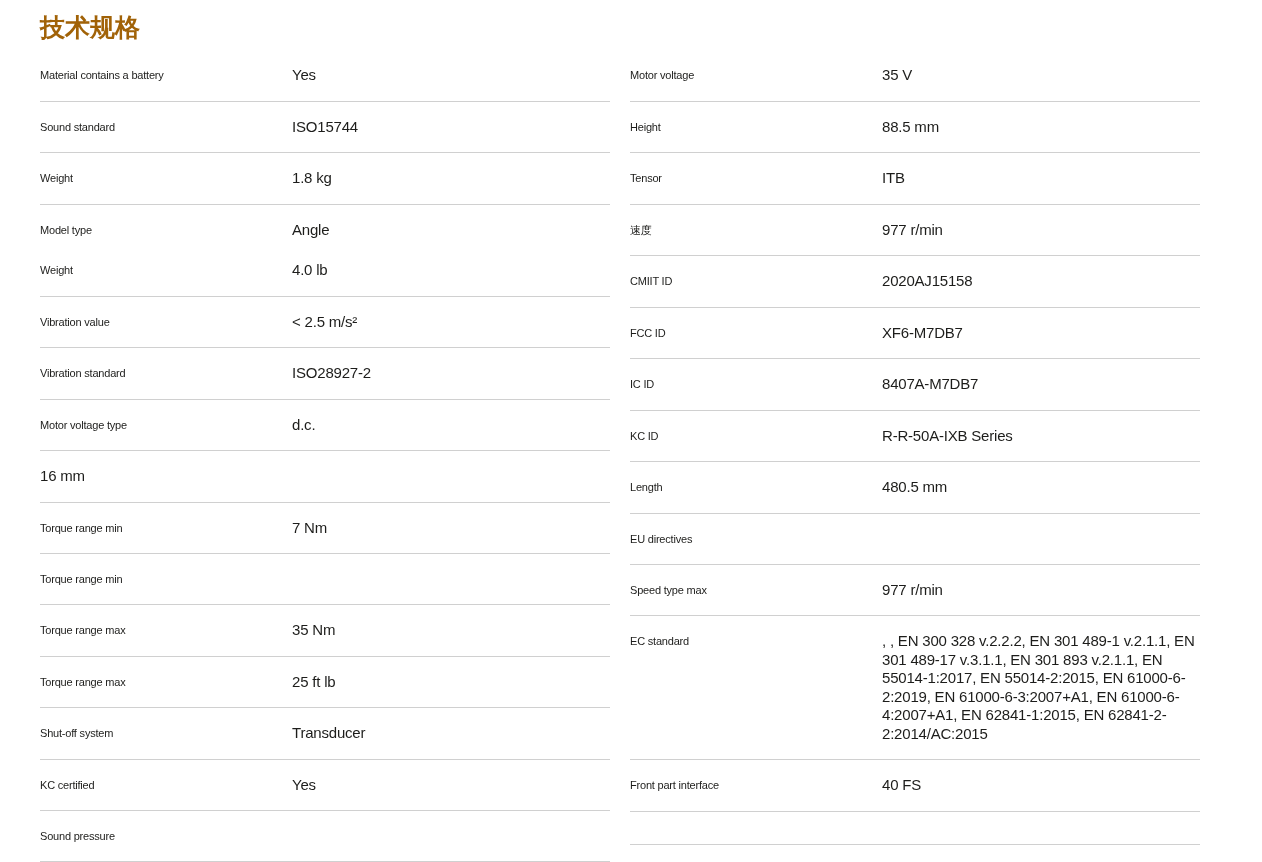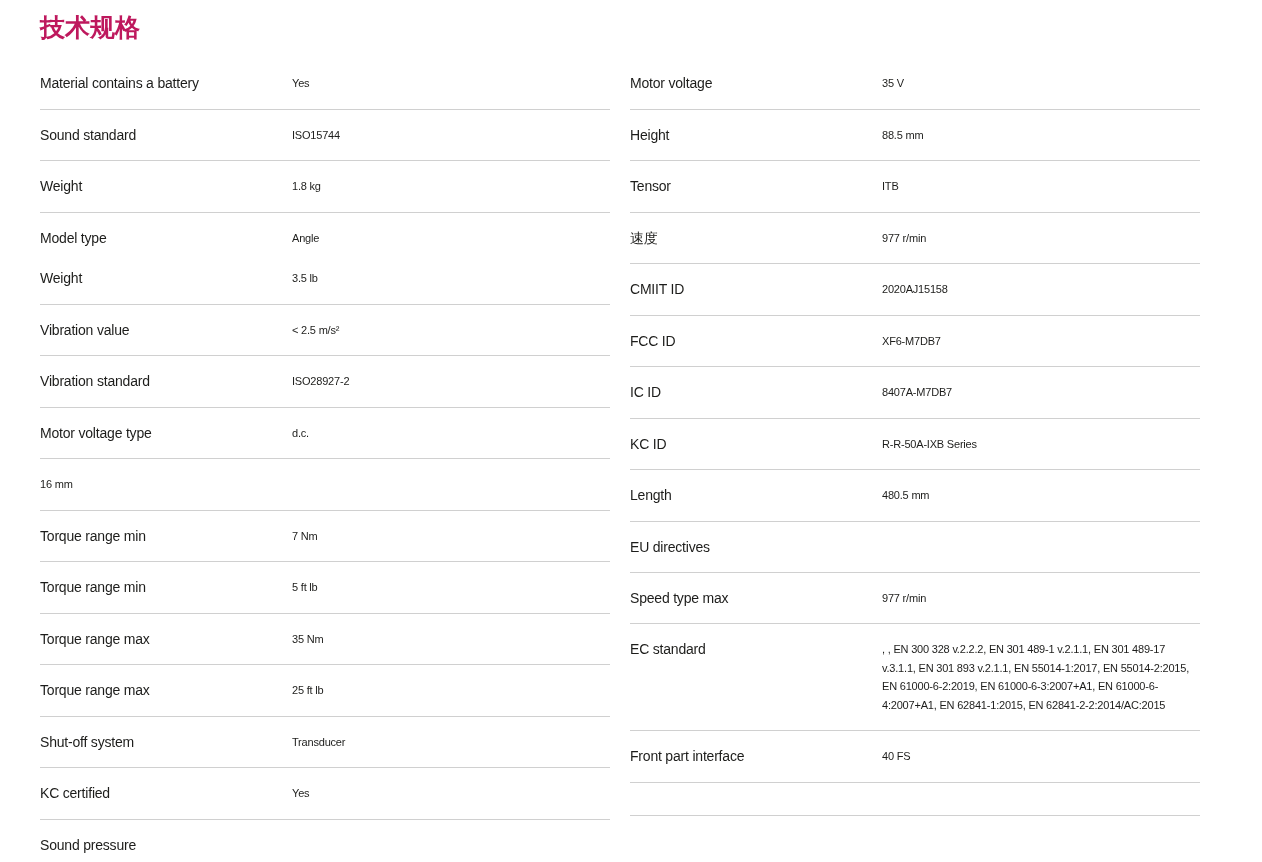--- a/index.html
+++ b/index.html
@@ -11,22 +11,22 @@
   }
   .wrap {
     width: 1262px;
     box-sizing: border-box;
     padding: 12px 62px 0 40px;
   }
   h1.page-title {
     font-size: 25px;
     line-height: 30px;
     font-weight: 700;
-    margin: 0 0 16px 0;
-    color: #be185d;
+    margin: 0 0 8px 0;
+    color: #a16207;
   }
   .cols {
     display: grid;
     grid-template-columns: 570px 570px;
     column-gap: 20px;
     align-items: start;
   }
   .spec-row {
     border-bottom: 1px solid #d0d0d0;
     padding: 16px 0;
@@ -34,27 +34,27 @@
     flex-direction: column;
     gap: 22px;
   }
   .spec-pair {
     display: flex;
     align-items: flex-start;
   }
   .spec-label {
     flex: 0 0 252px;
     width: 252px;
-    font-size: 14px;
+    font-size: 11px;
     line-height: 18px;
     letter-spacing: -0.2px;
   }
   .spec-value {
     flex: 1 1 auto;
-    font-size: 11px;
+    font-size: 15px;
     line-height: 18.5px;
     letter-spacing: -0.2px;
   }
 </style>
 </head>
 <body>
 
 <div class="wrap">
   <h1 class="page-title">技术规格</h1>
   <div class="cols">
@@ -77,21 +77,21 @@
     <div class="spec-value">1.8 kg</div>
   </div>
         </div>
         <div class="spec-row">
           <div class="spec-pair">
     <div class="spec-label">Model type</div>
     <div class="spec-value">Angle</div>
   </div>
           <div class="spec-pair">
     <div class="spec-label">Weight</div>
-    <div class="spec-value">3.5 lb</div>
+    <div class="spec-value">4.0 lb</div>
   </div>
         </div>
         <div class="spec-row">
           <div class="spec-pair">
     <div class="spec-label">Vibration value</div>
     <div class="spec-value">&lt; 2.5 m/s²</div>
   </div>
         </div>
         <div class="spec-row">
           <div class="spec-pair">
@@ -112,21 +112,20 @@
         </div>
         <div class="spec-row">
           <div class="spec-pair">
     <div class="spec-label">Torque range min</div>
     <div class="spec-value">7 Nm</div>
   </div>
         </div>
         <div class="spec-row">
           <div class="spec-pair">
     <div class="spec-label">Torque range min</div>
-    <div class="spec-value">5 ft lb</div>
   </div>
         </div>
         <div class="spec-row">
           <div class="spec-pair">
     <div class="spec-label">Torque range max</div>
     <div class="spec-value">35 Nm</div>
   </div>
         </div>
         <div class="spec-row">
           <div class="spec-pair">

